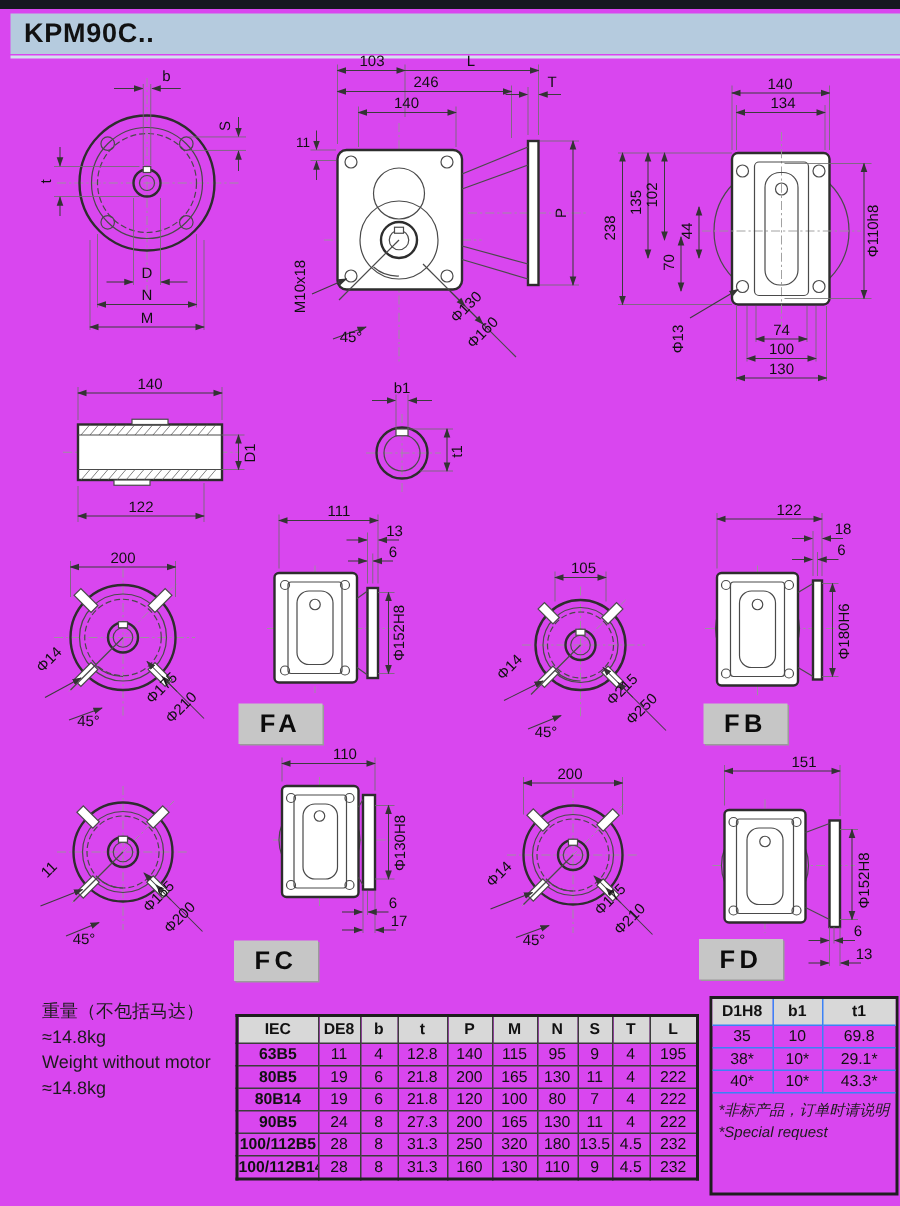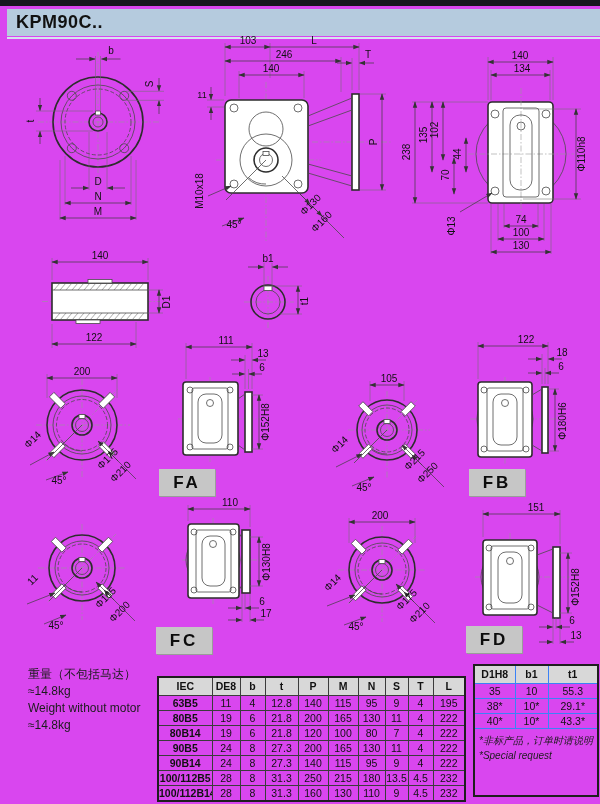--- a/index.html
+++ b/index.html
@@ -658,38 +658,26 @@
           <td>8</td>
           <td>27.3</td>
           <td>200</td>
           <td>165</td>
           <td>130</td>
           <td>11</td>
           <td>4</td>
           <td>222</td>
         </tr>
         <tr>
-          <td>90B14</td>
-          <td>24</td>
-          <td>8</td>
-          <td>27.3</td>
-          <td>140</td>
-          <td>115</td>
-          <td>95</td>
-          <td>9</td>
-          <td>4</td>
-          <td>222</td>
-        </tr>
-        <tr>
           <td>100/112B5</td>
           <td>28</td>
           <td>8</td>
           <td>31.3</td>
           <td>250</td>
-          <td>215</td>
+          <td>320</td>
           <td>180</td>
           <td>13.5</td>
           <td>4.5</td>
           <td>232</td>
         </tr>
         <tr>
           <td>100/112B14</td>
           <td>28</td>
           <td>8</td>
           <td>31.3</td>
@@ -714,21 +702,21 @@
           <tr>
             <th>D1H8</th>
             <th>b1</th>
             <th>t1</th>
           </tr>
         </thead>
       <tbody>
           <tr>
             <td>35</td>
             <td>10</td>
-            <td>55.3</td>
+            <td>69.8</td>
           </tr>
           <tr>
             <td>38*</td>
             <td>10*</td>
             <td>29.1*</td>
           </tr>
           <tr>
             <td>40*</td>
             <td>10*</td>
             <td>43.3*</td>

